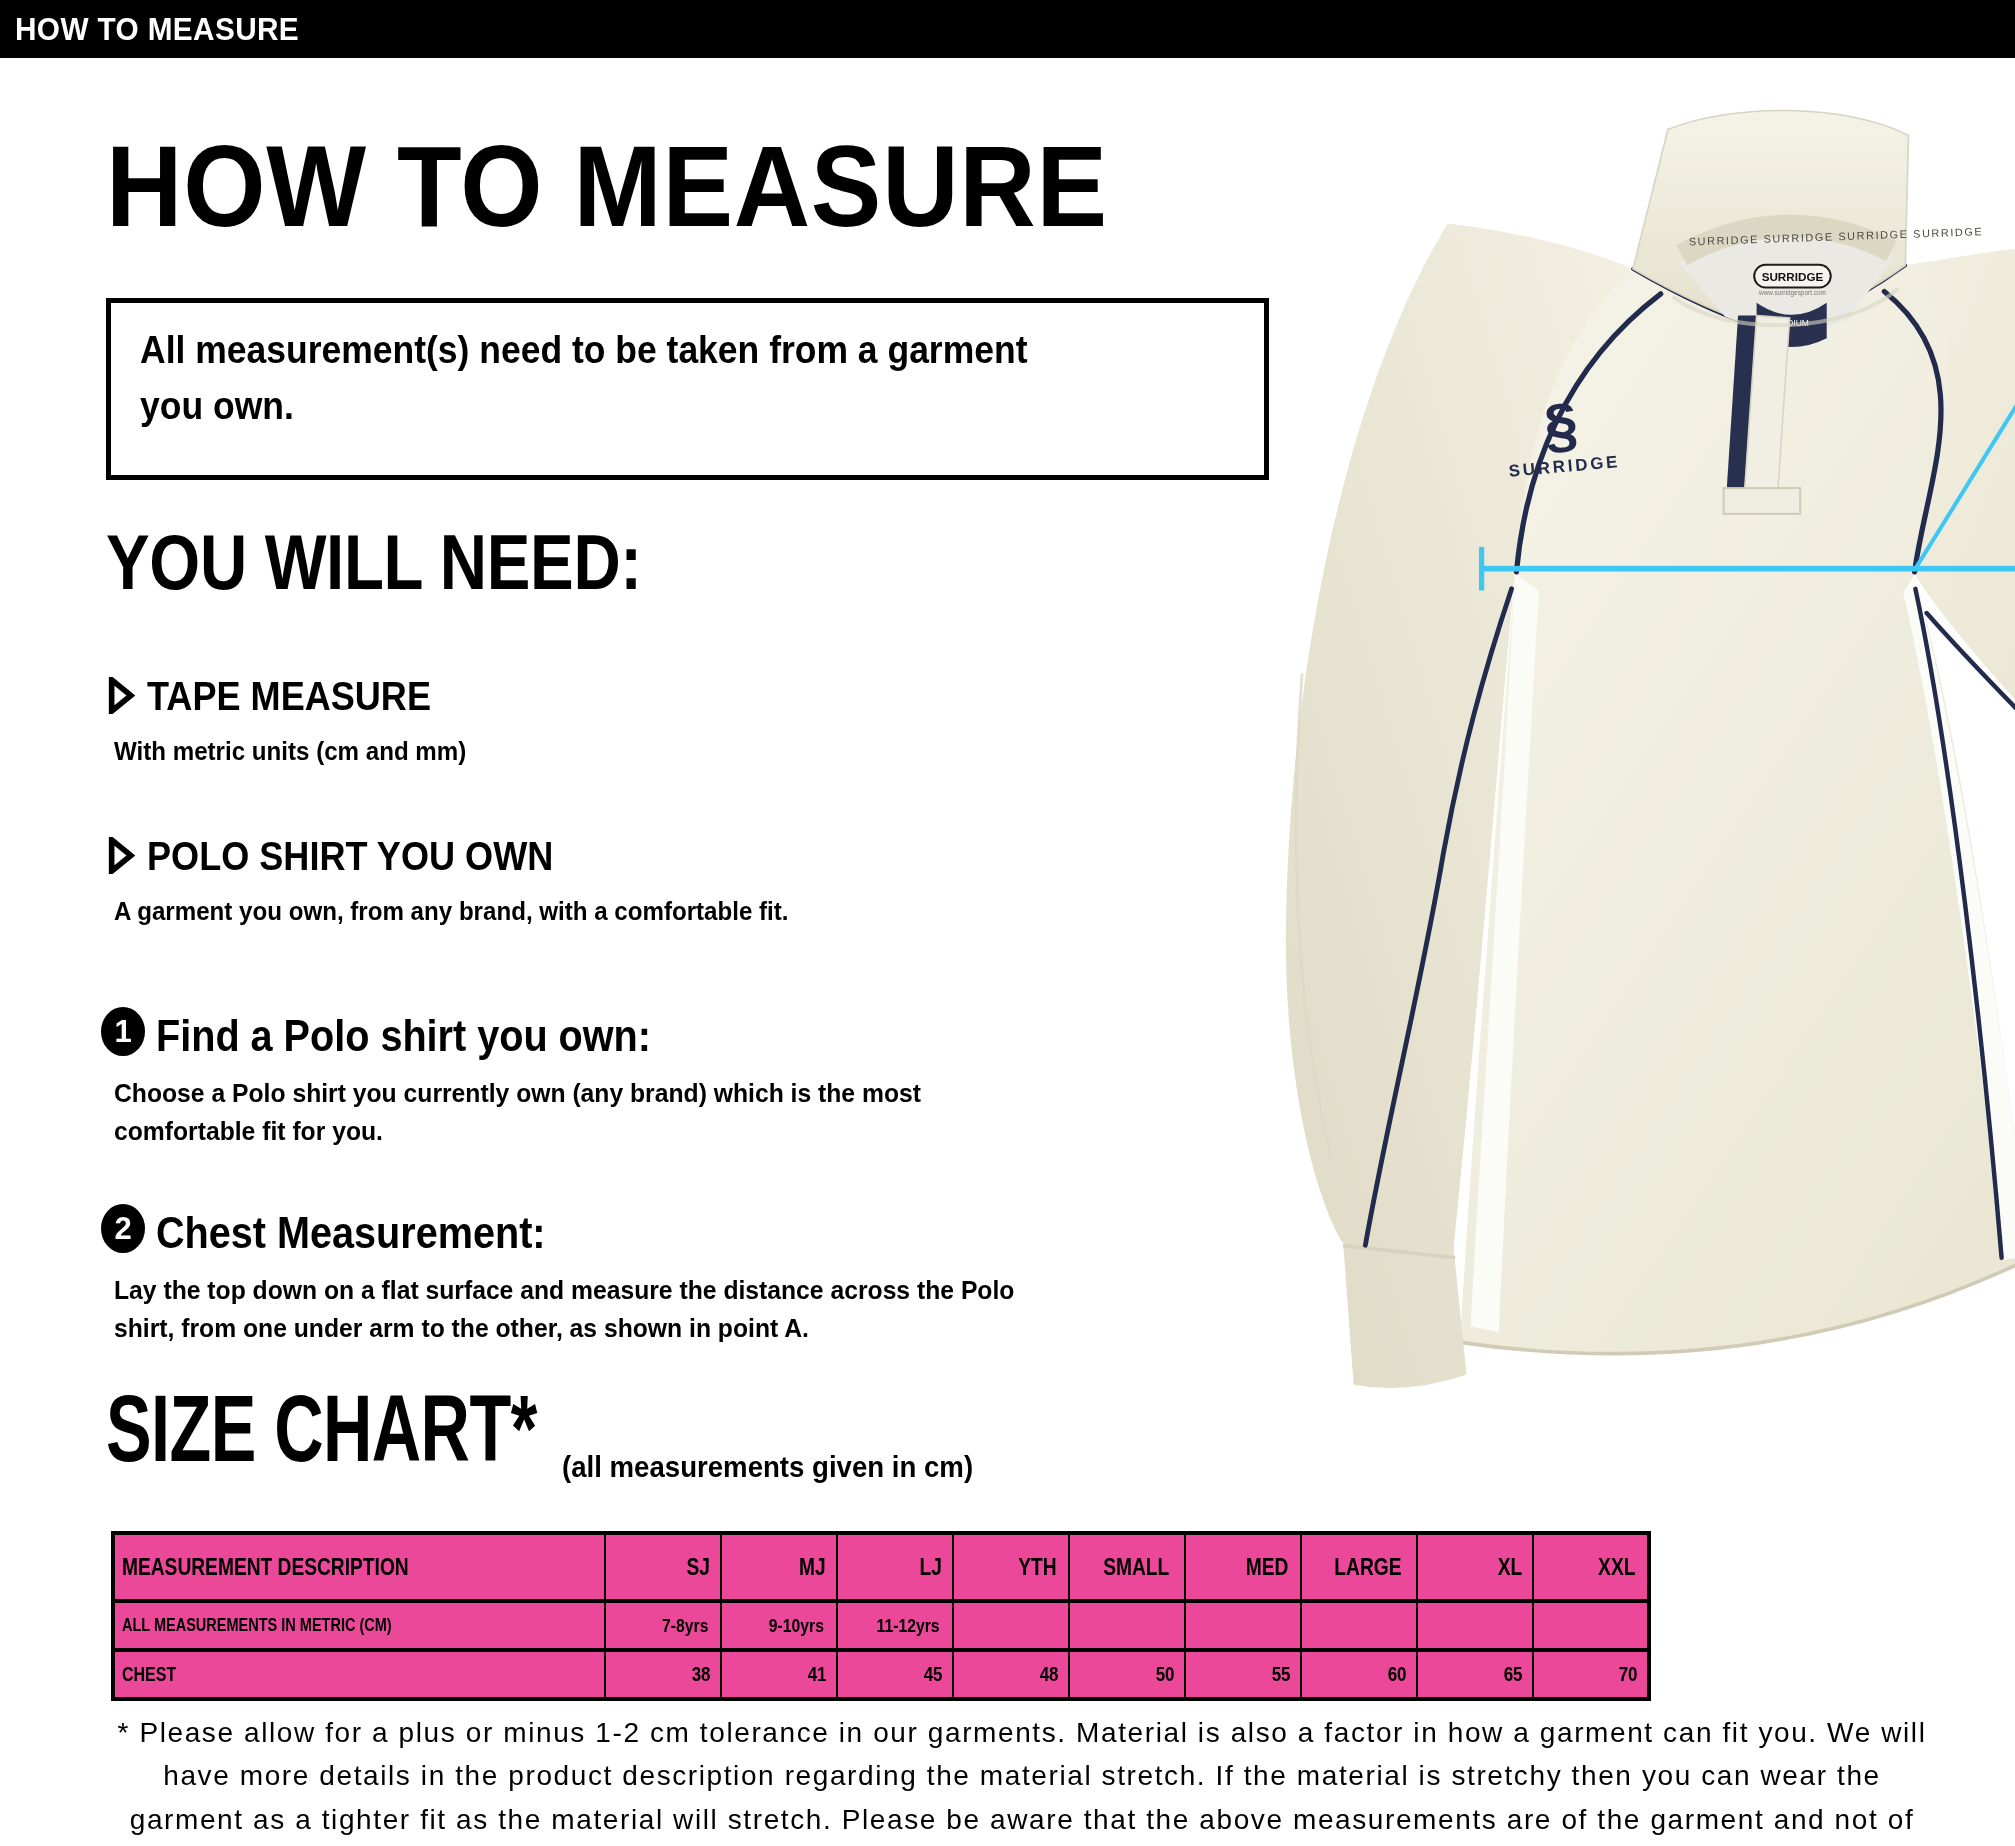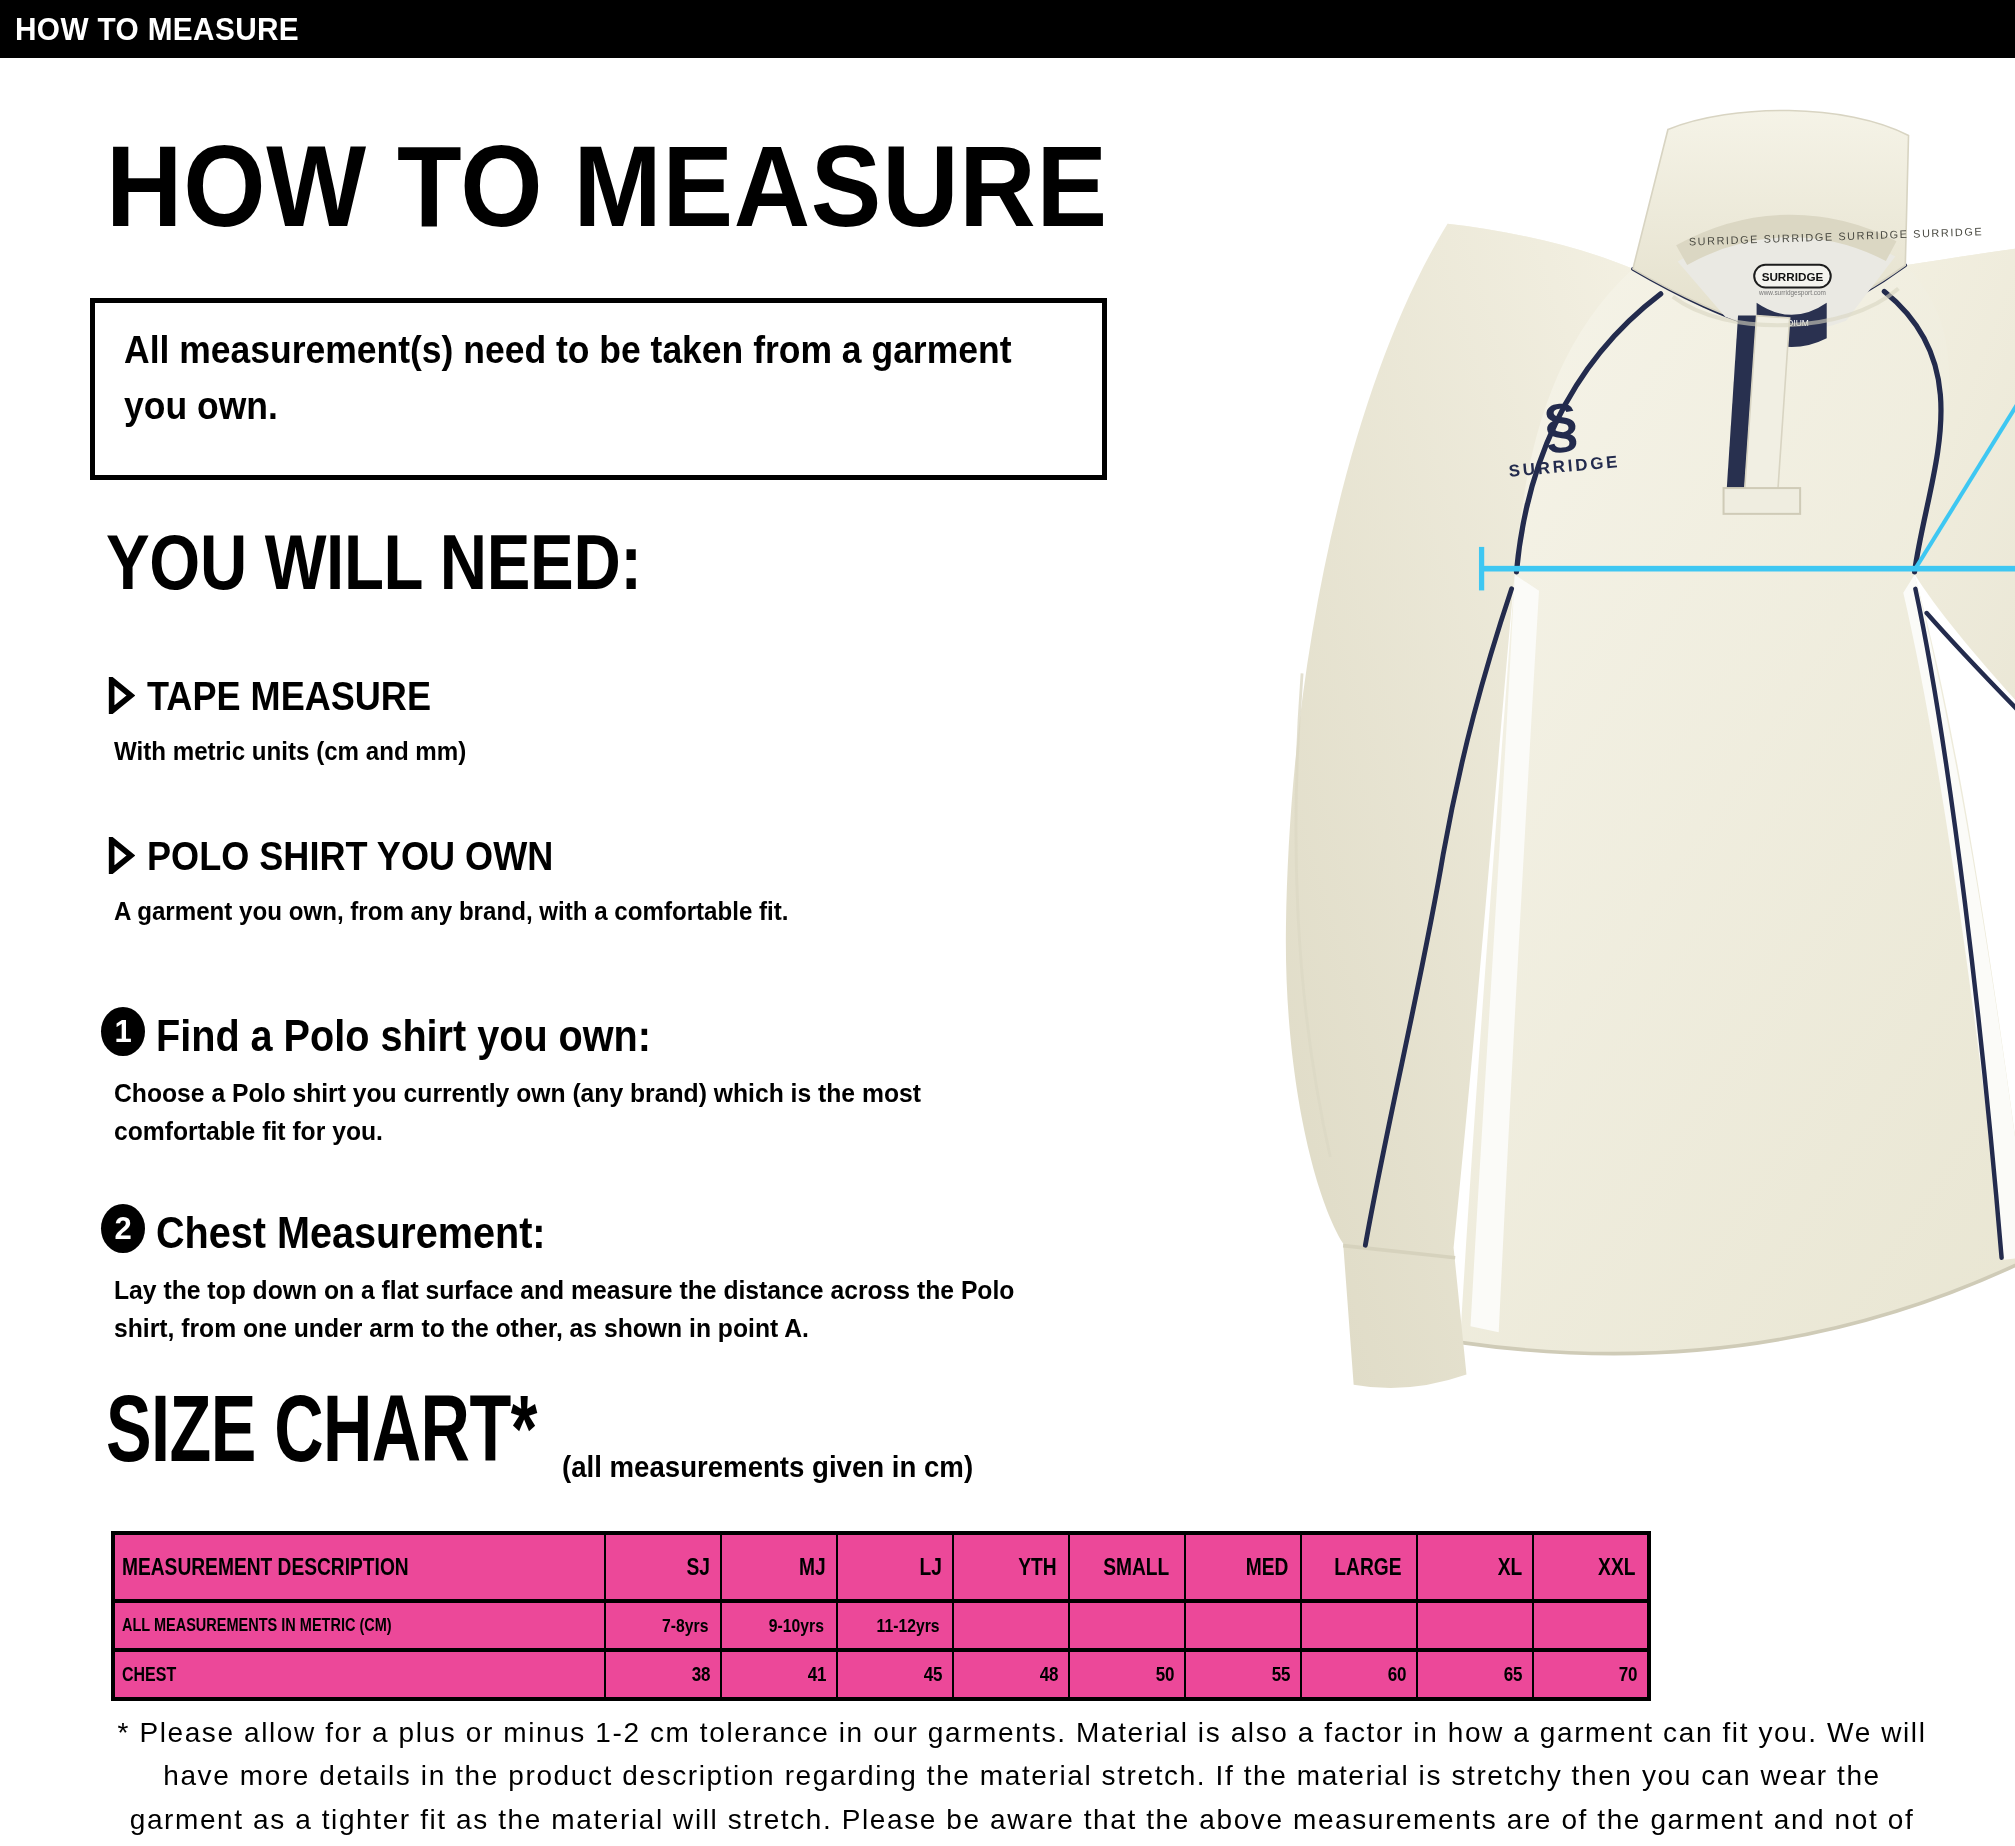--- a/index.html
+++ b/index.html
@@ -11,21 +11,21 @@
   .condC{display:inline-block;transform-origin:center center;}
 
   
   .topbar{left:0;top:0;width:2380px;height:58px;background:#000;}
   .topbar-title{left:15.3px;top:0;height:58px;line-height:58px;color:#fff;
     font-size:32px;font-weight:bold;letter-spacing:0.4px;transform:scaleX(.93);transform-origin:left center;}
 
   
   .h1{left:106px;top:129px;font-size:115px;font-weight:bold;letter-spacing:0.8px;
       transform:scaleX(.92);transform-origin:left top;line-height:1;}
-  .notice-box{left:90px;top:298px;width:1017px;height:182px;border:5.2px solid #000;box-sizing:border-box;}
+  .notice-box{left:106px;top:298px;width:1163px;height:182px;border:5.2px solid #000;box-sizing:border-box;}
   .notice-text{left:29px;top:18.5px;width:983px;font-size:39px;font-weight:bold;line-height:1.45;
       transform:scaleX(.91);transform-origin:left top;}
   .ywn{left:106px;top:524px;font-size:77px;font-weight:bold;letter-spacing:-0.4px;
       transform:scaleX(.85);transform-origin:left top;line-height:1;}
   .need-icon1{left:108px;top:677px;}
   .need-icon2{left:108px;top:837px;}
   .need-title{font-size:41px;font-weight:bold;line-height:1;transform:scaleX(.88);transform-origin:left top;}
   .nt1{left:147px;top:676px;}
   .nt2{left:147px;top:836px;}
   .need-desc{font-size:25.4px;font-weight:bold;transform:scaleX(.95);transform-origin:left top;}

